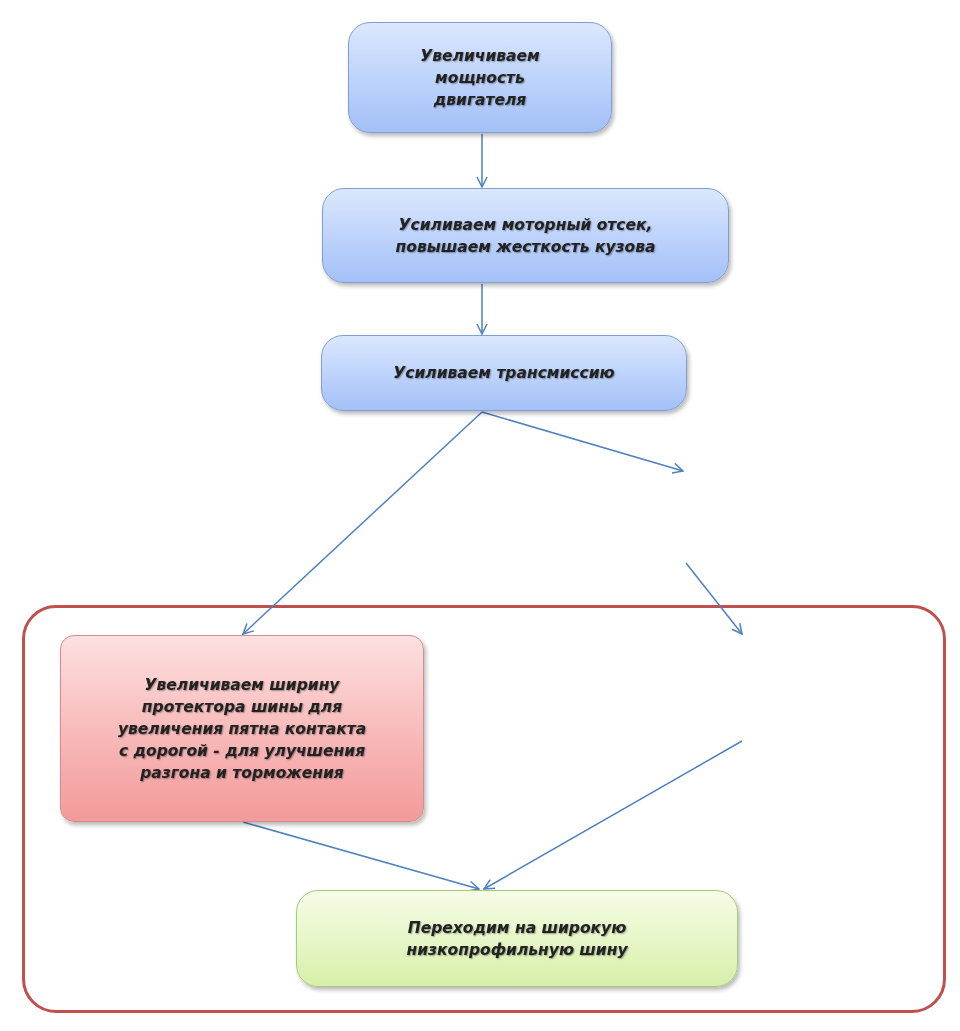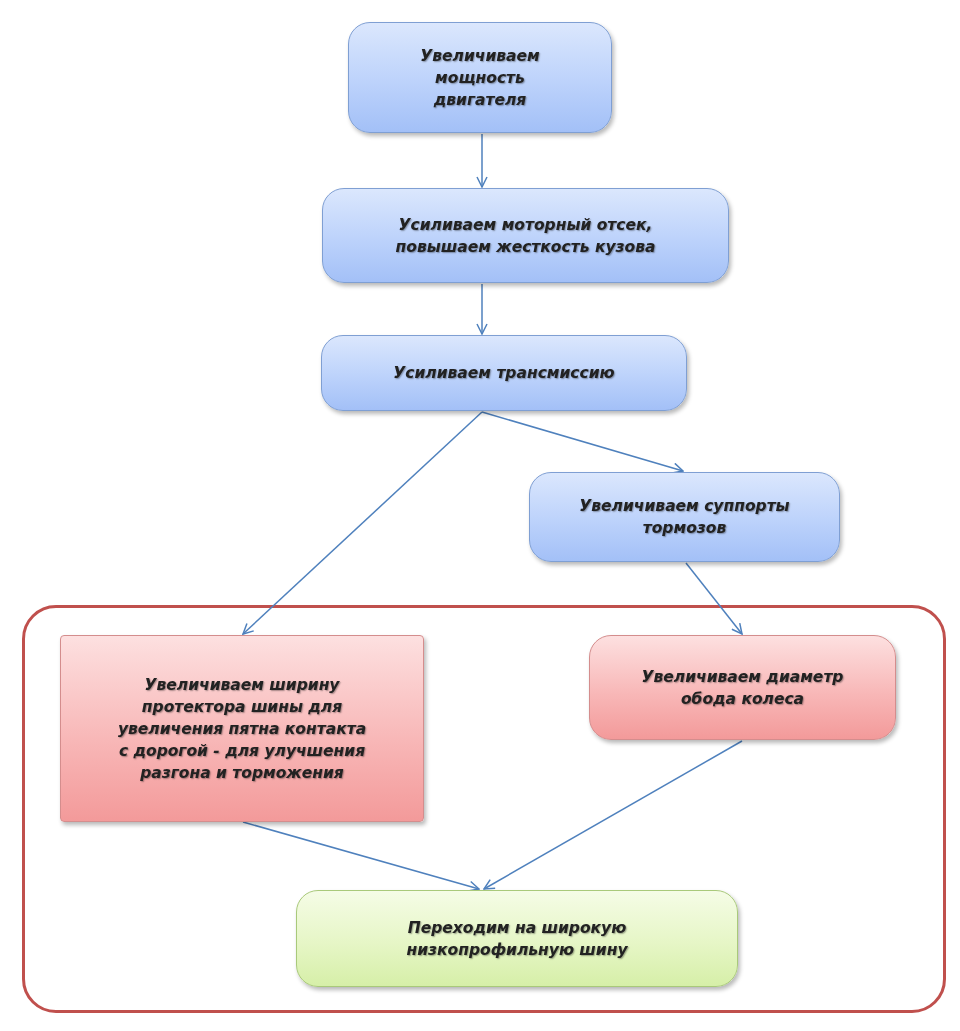--- a/index.html
+++ b/index.html
@@ -38,24 +38,20 @@
     <line x1="243" y1="822" x2="479" y2="889" stroke="#4f81bd" stroke-width="1.5" marker-end="url(#ah)"></line>
     <line x1="742" y1="741" x2="484" y2="889" stroke="#4f81bd" stroke-width="1.5" marker-end="url(#ah)"></line>
   </svg>
 
   <div class="node blue" style="left:348px; top:22px; width:264px; height:111px;">Увеличиваем
 мощность
 двигателя</div>
   <div class="node blue" style="left:278px; top:188px; width:407px; height:95px;margin-left:44px;">Усиливаем моторный отсек,
 повышаем жесткость кузова</div>
   <div class="node blue" style="left:297px; top:335px; width:366px; height:76px;margin-left:24px;">Усиливаем трансмиссию</div>
-  <div class="node blue" style="left:529px; top:472px; width:311px; height:90px;">Увеличиваем суппорты
-тормозов</div>
-  <div class="node red" style="left:60px; top:635px; width:364px; height:187px; border-radius:4px;">Увеличиваем ширину
+  <div class="node red" style="left:60px; top:635px; width:364px; height:187px; border-radius:14px;">Увеличиваем ширину
 протектора шины для
 увеличения пятна контакта
 с дорогой - для улучшения
 разгона и торможения</div>
-  <div class="node red" style="left:589px; top:635px; width:307px; height:105px;">Увеличиваем диаметр
-обода колеса</div>
   <div class="node green" style="left:296px; top:890px; width:442px; height:97px;">Переходим на широкую
 низкопрофильную шину</div>
 </div>
 
 </body></html>

